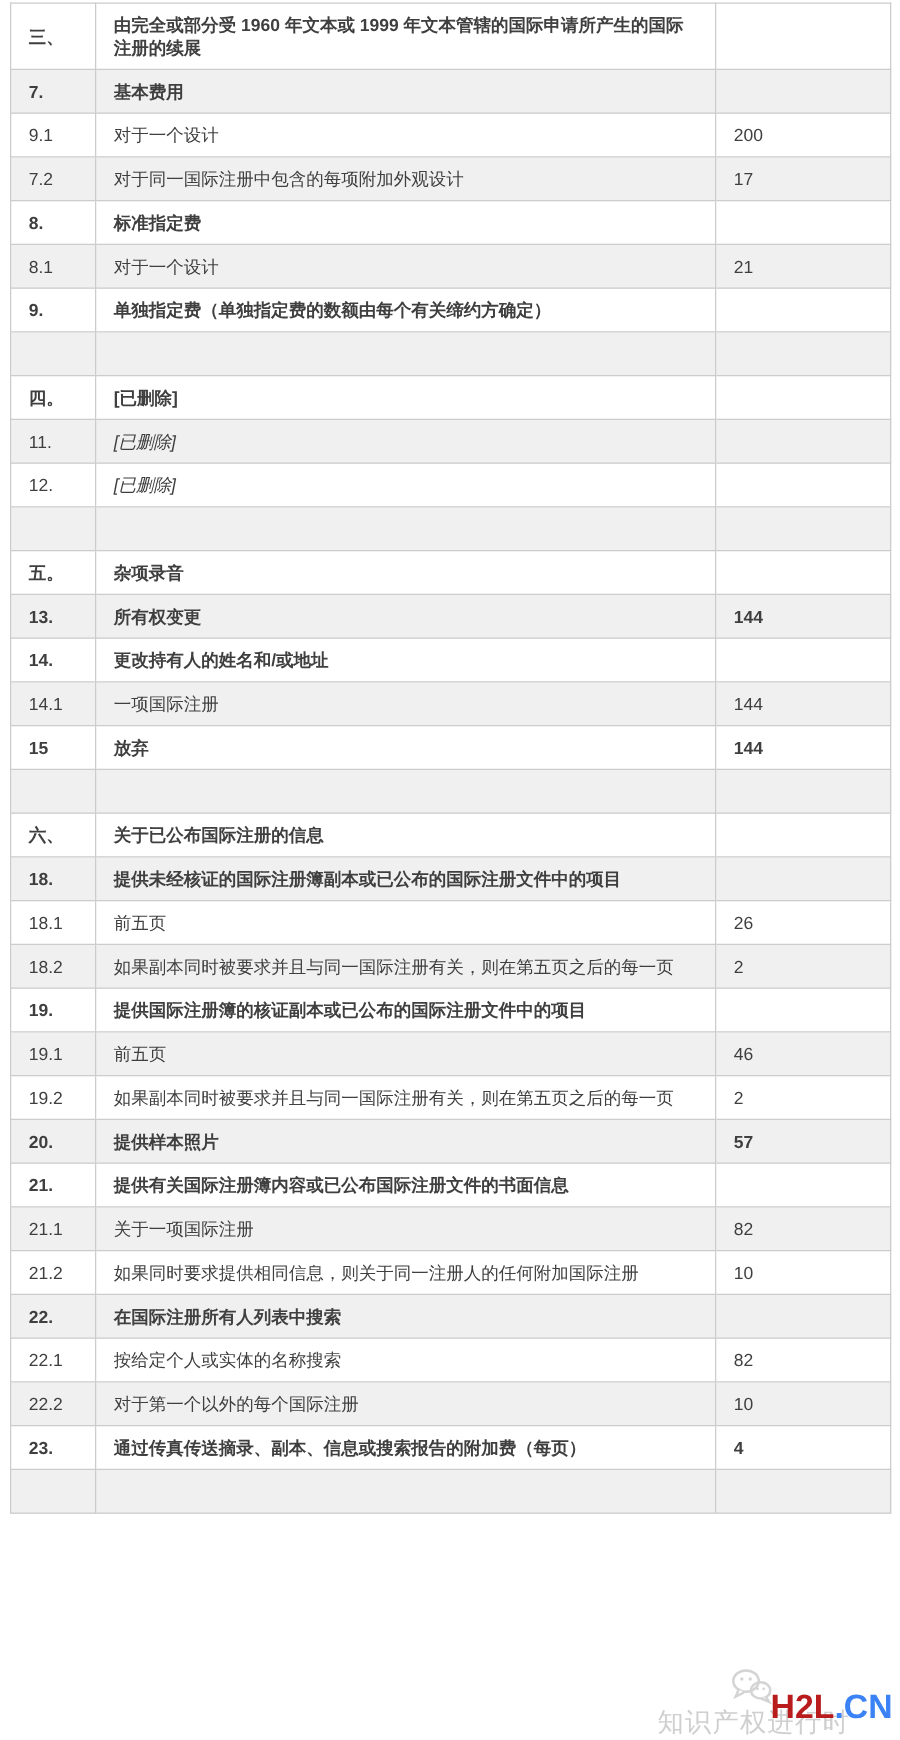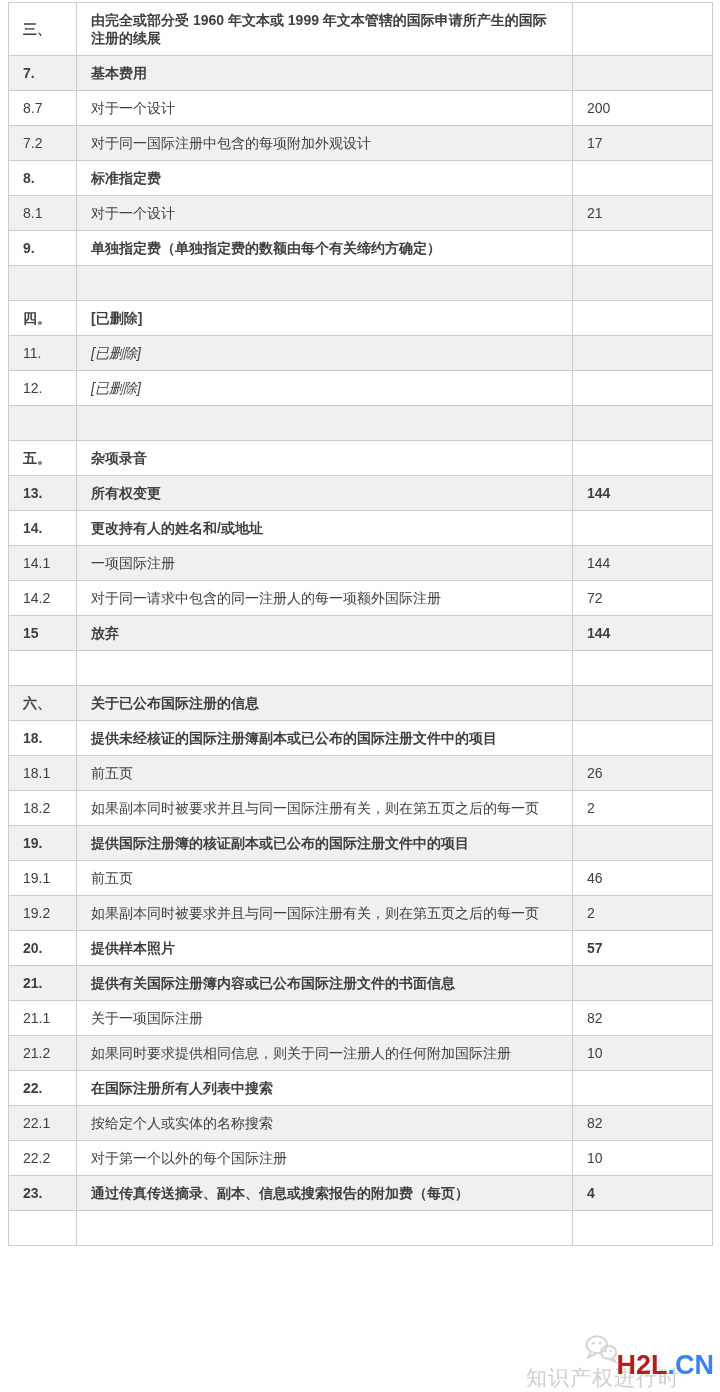--- a/index.html
+++ b/index.html
@@ -94,21 +94,21 @@
           <td class="num-cell">三、</td>
           <td class="desc-cell">由完全或部分受 1960 年文本或 1999 年文本管辖的国际申请所产生的国际注册的续展</td>
           <td class="fee-cell"></td>
         </tr>
         <tr class="bold">
           <td class="num-cell">7.</td>
           <td class="desc-cell">基本费用</td>
           <td class="fee-cell"></td>
         </tr>
         <tr>
-          <td class="num-cell">8.7</td>
+          <td class="num-cell">9.1</td>
           <td class="desc-cell">对于一个设计</td>
           <td class="fee-cell">200</td>
         </tr>
         <tr>
           <td class="num-cell">7.2</td>
           <td class="desc-cell">对于同一国际注册中包含的每项附加外观设计</td>
           <td class="fee-cell">17</td>
         </tr>
         <tr class="bold">
           <td class="num-cell">8.</td>
@@ -162,25 +162,20 @@
         </tr>
         <tr class="bold">
           <td class="num-cell">14.</td>
           <td class="desc-cell">更改持有人的姓名和/或地址</td>
           <td class="fee-cell"></td>
         </tr>
         <tr>
           <td class="num-cell">14.1</td>
           <td class="desc-cell">一项国际注册</td>
           <td class="fee-cell">144</td>
-        </tr>
-        <tr>
-          <td class="num-cell">14.2</td>
-          <td class="desc-cell">对于同一请求中包含的同一注册人的每一项额外国际注册</td>
-          <td class="fee-cell">72</td>
         </tr>
         <tr class="bold">
           <td class="num-cell">15</td>
           <td class="desc-cell">放弃</td>
           <td class="fee-cell">144</td>
         </tr>
         <tr>
           <td class="num-cell"></td>
           <td class="desc-cell"></td>
           <td class="fee-cell"></td>

